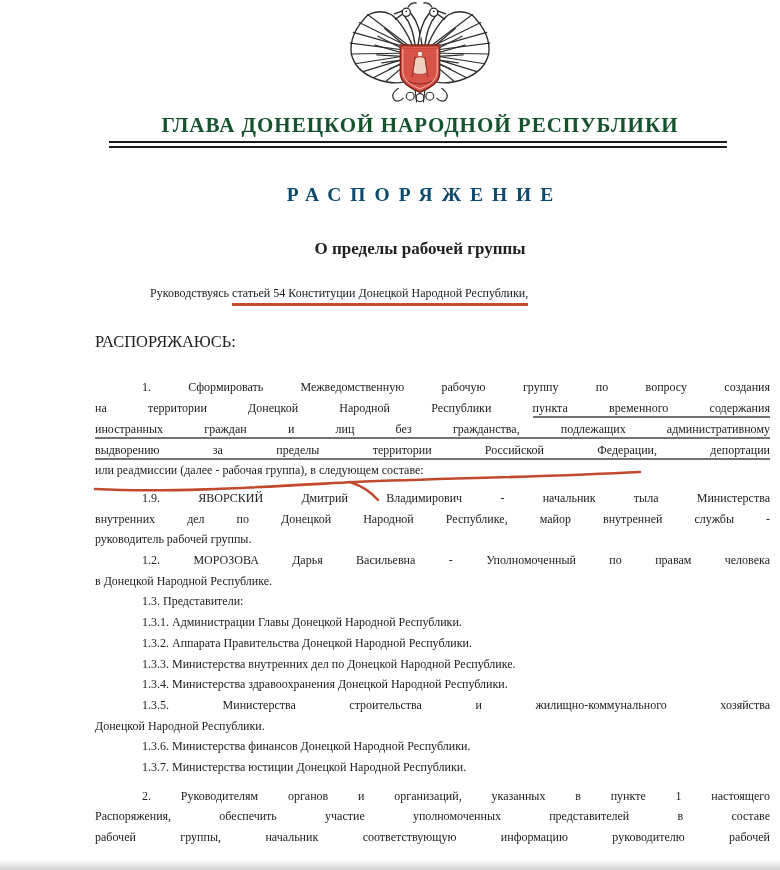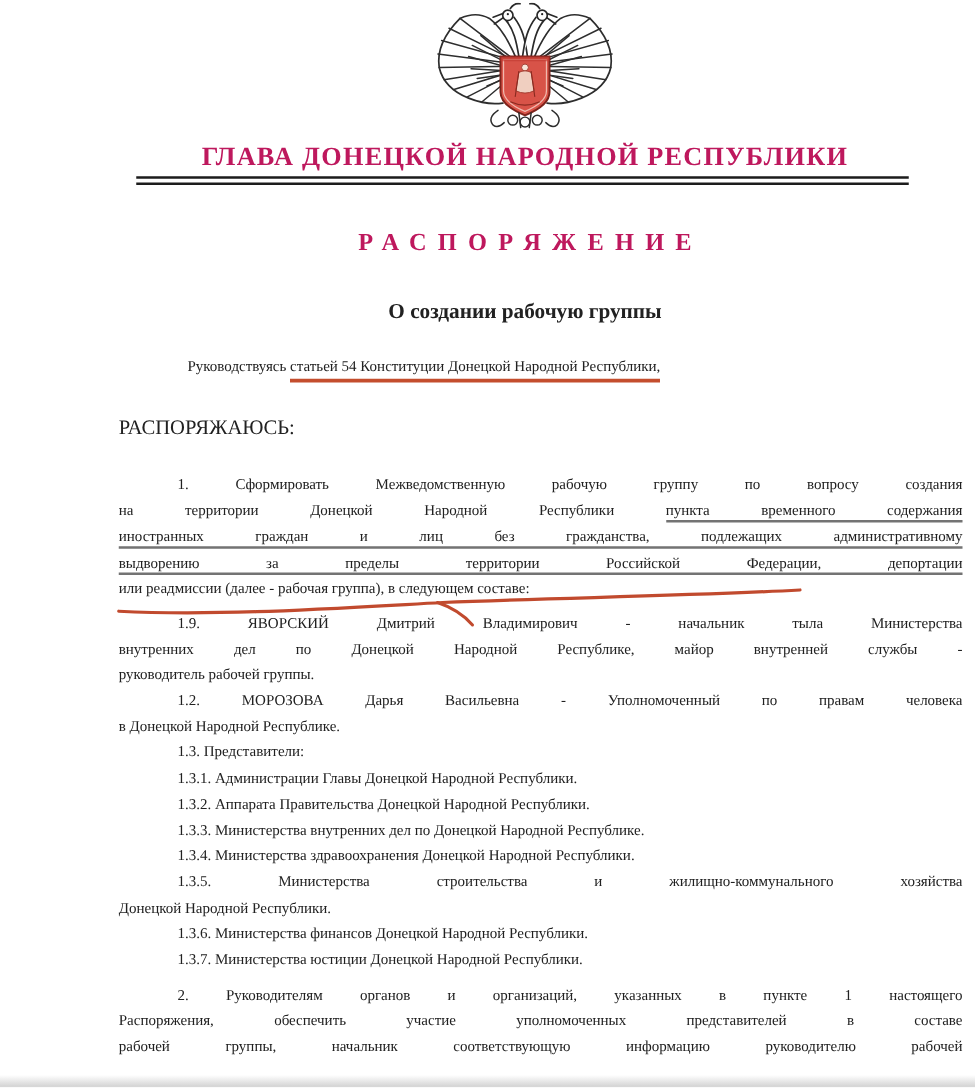--- a/index.html
+++ b/index.html
@@ -7,29 +7,29 @@
     position:relative; width:780px; height:870px; overflow:hidden;
     background:#ffffff; color:#212121;
     font-family:"Liberation Serif","DejaVu Serif",serif;
   }
   .content { position:absolute; left:95px; top:0; width:675px; }
   .center-wrap { width:650px; text-align:center; }
   .emblem-wrap { height:102px; padding-top:2px; }
   .emblem-wrap svg { display:block; margin:0 auto; }
   .letterhead-title {
     margin-top:9px; font-size:21px; font-weight:bold; letter-spacing:1px;
-    line-height:24px; color:#be185d; white-space:nowrap;
+    line-height:24px; color:#14532d; white-space:nowrap;
   }
   .rule {
     margin-top:4px; margin-left:14px; width:618px; height:3px;
     border-top:2px solid #1c1c1c; border-bottom:2px solid #1c1c1c;
   }
   .doc-type {
     margin-top:36px; font-size:19.5px; font-weight:bold;
-    letter-spacing:9px; padding-left:9px; line-height:22px; color:#be185d;
+    letter-spacing:9px; padding-left:9px; line-height:22px; color:#0c4a6e;
   }
   .subject { margin-top:33px; font-size:17px; font-weight:bold; line-height:20px; }
   .ln { font-size:12px; line-height:20.7px; }
   .jf { text-align:justify; text-align-last:justify; text-justify:inter-word; }
   .tl { text-align:left; }
   .ind  { text-indent:47px; }
   .ind2 { text-indent:55px; }
   .preamble { margin-top:24px; }
   .directive { margin-top:28px; font-weight:normal; font-size:16.5px; line-height:20.7px; }
   .para1 { margin-top:25px; }
@@ -101,21 +101,21 @@
           </g>
         </svg>
       </div>
       <div class="letterhead-title">ГЛАВА ДОНЕЦКОЙ НАРОДНОЙ РЕСПУБЛИКИ</div>
     </div>
 
     <div class="rule"></div>
 
     <div class="center-wrap">
       <div class="doc-type">РАСПОРЯЖЕНИЕ</div>
-      <div class="subject">О создании рабочую группы</div>
+      <div class="subject">О пределы рабочей группы</div>
     </div>
 
     <div class="ln tl ind2 preamble"><span>Руководствуясь </span><span class="preamble-u">статьей 54 Конституции Донецкой Народной Республики,</span></div>
 
     <div class="directive">РАСПОРЯЖАЮСЬ:</div>
 
     <div class="para1">
       <div class="ln jf ind">1. Сформировать Межведомственную рабочую группу по вопросу создания</div>
       <div class="ln jf"><span>на территории Донецкой Народной Республики </span><span class="redu">пункта временного содержания</span></div>
       <div class="ln jf"><span class="redu">иностранных граждан и лиц без гражданства, подлежащих административному</span></div>

